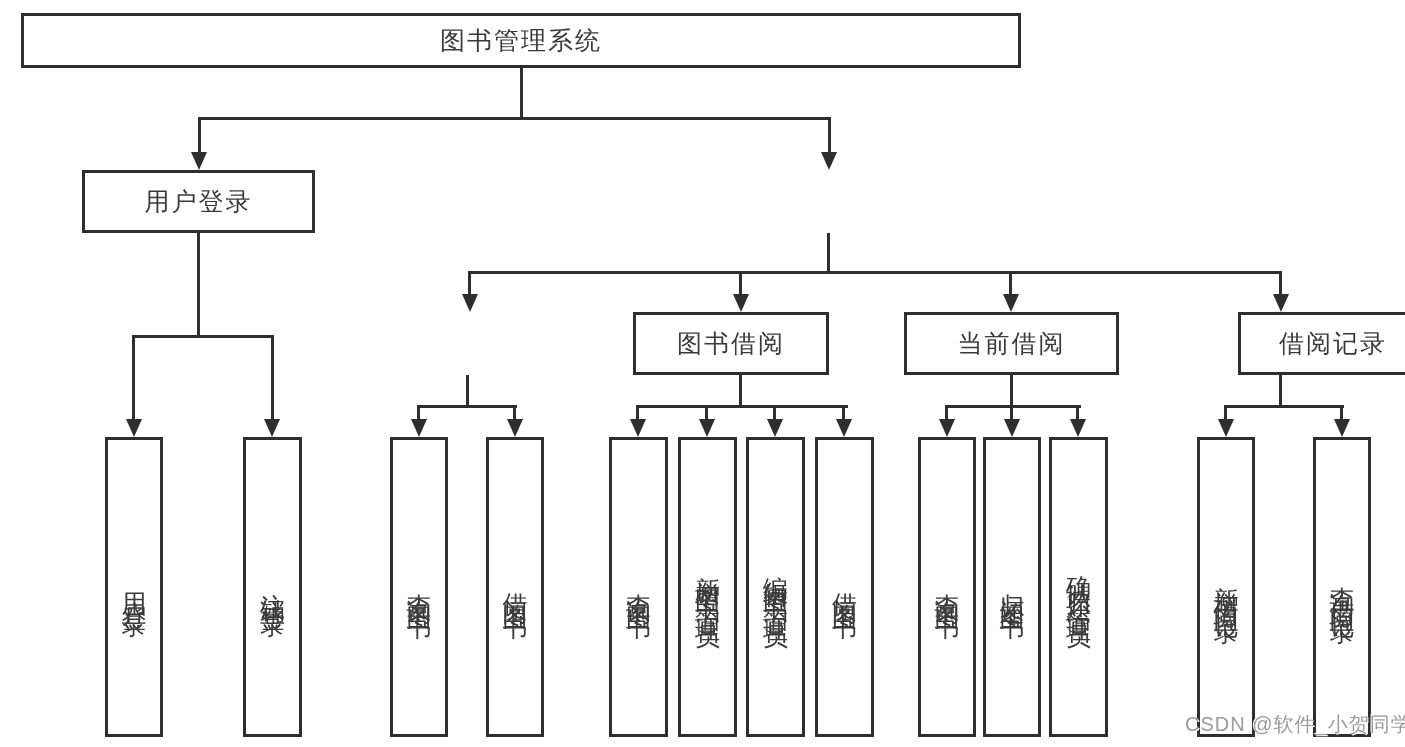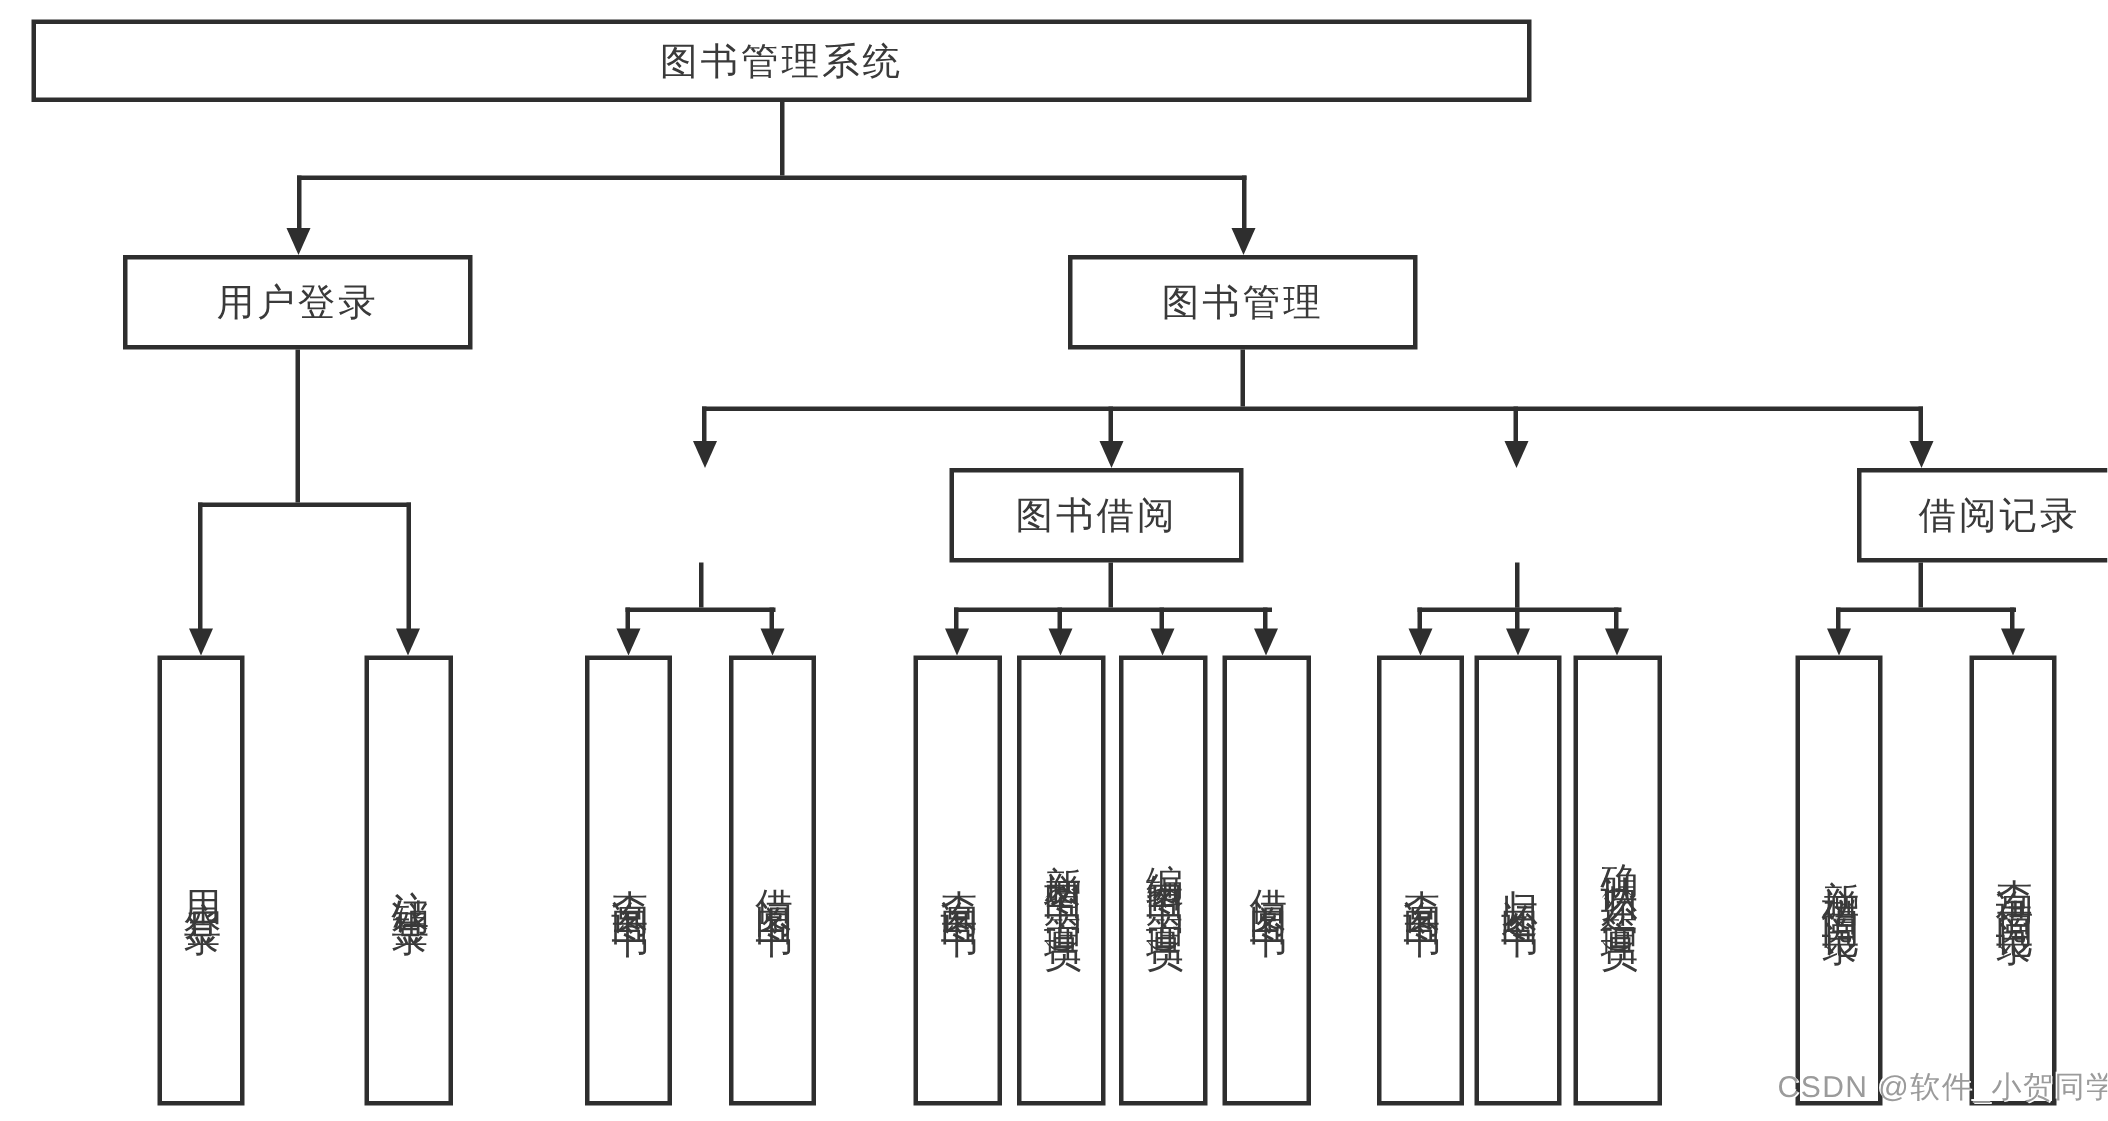--- a/index.html
+++ b/index.html
@@ -68,23 +68,20 @@
   <div class="vln" style="left:520px;top:68px;height:49px"></div>
   <div class="hln" style="left:198px;top:117px;width:633px"></div>
   <div class="vln" style="left:198px;top:117px;height:37px"></div>
   <div class="arr" style="left:191px;top:152px"></div>
   <div class="vln" style="left:828px;top:117px;height:37px"></div>
   <div class="arr" style="left:821px;top:152px"></div>
 
   <div class="box h" style="left:82px;top:170px;width:233px;height:63px">
     <span>用户登录</span>
   </div>
-  <div class="box h" style="left:712px;top:170px;width:233px;height:63px">
-    <span>图书管理</span>
-  </div>
 
   <div class="vln" style="left:197px;top:233px;height:102px"></div>
   <div class="hln" style="left:132px;top:335px;width:142px"></div>
   <div class="vln" style="left:132px;top:335px;height:86px"></div>
   <div class="arr" style="left:126px;top:419px"></div>
   <div class="vln" style="left:271px;top:335px;height:86px"></div>
   <div class="arr" style="left:264px;top:419px"></div>
 
   <div class="vln" style="left:827px;top:233px;height:38px"></div>
   <div class="hln" style="left:468px;top:271px;width:814px"></div>
@@ -92,20 +89,23 @@
   <div class="arr" style="left:462px;top:294px"></div>
   <div class="vln" style="left:739px;top:271px;height:25px"></div>
   <div class="arr" style="left:733px;top:294px"></div>
   <div class="vln" style="left:1009px;top:271px;height:25px"></div>
   <div class="arr" style="left:1003px;top:294px"></div>
   <div class="vln" style="left:1279px;top:271px;height:25px"></div>
   <div class="arr" style="left:1273px;top:294px"></div>
 
   <div class="box h" style="left:633px;top:312px;width:196px;height:63px">
     <span>图书借阅</span>
+  </div>
+  <div class="box h" style="left:904px;top:312px;width:215px;height:63px">
+    <span>当前借阅</span>
   </div>
   <div class="box h" style="left:1238px;top:312px;width:190px;height:63px">
     <span>借阅记录</span>
   </div>
 
   <div class="vln" style="left:466px;top:375px;height:30px"></div>
   <div class="hln" style="left:417px;top:405px;width:100px"></div>
   <div class="vln" style="left:417px;top:405px;height:16px"></div>
   <div class="arr" style="left:411px;top:419px"></div>
   <div class="vln" style="left:513px;top:405px;height:16px"></div>

